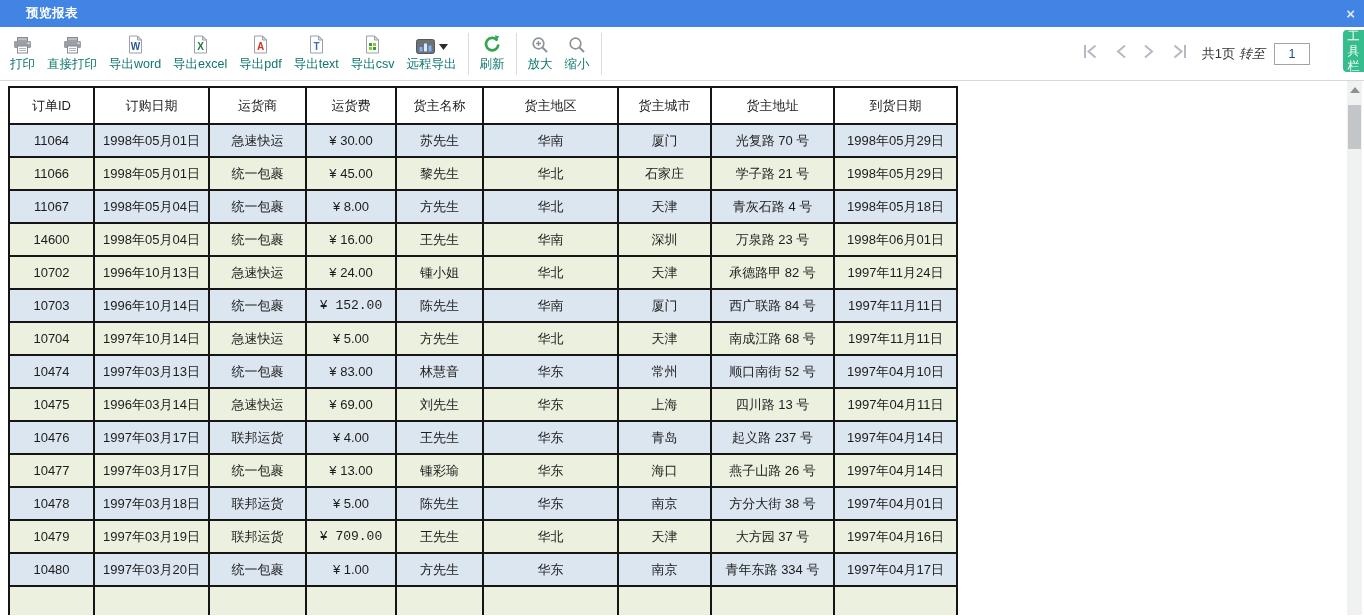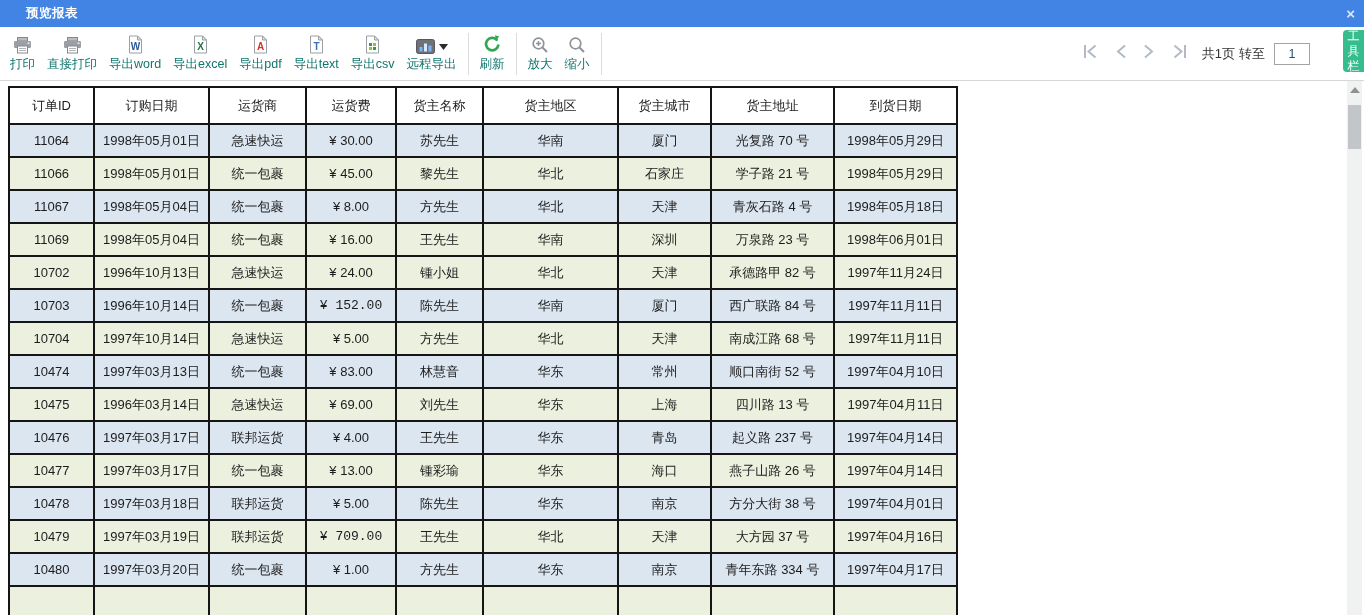--- a/index.html
+++ b/index.html
@@ -217,21 +217,21 @@
                 <path d="M3 2.5l7 6-7 6" fill="none" stroke="#b3bac3" stroke-width="2"></path>
               </svg></span>
           </span>
           <span class="nav-btn">
             <span><svg width="19" height="17" viewBox="0 0 19 17">
                 <path d="M15 2v13M4.5 2.5l7 6-7 6" fill="none" stroke="#b3bac3" stroke-width="2"></path>
               </svg></span>
           </span>
         </span>
       <span class="page-info">共1页</span>
-      <span class="page-info" style="margin-left:0;">转至</span>
+      <span class="page-info" style="margin-left:0;font-style:italic;">转至</span>
       <input class="goto-input" type="text" value="1" style="">
     </div>
 
     <button class="tools-btn">
       <span>工具</span>
       <span>栏</span>
     </button>
   </div>
 
   <div class="content">
@@ -288,21 +288,21 @@
             <td>1998年05月04日</td>
             <td>统一包裹</td>
             <td>¥ 8.00</td>
             <td>方先生</td>
             <td>华北</td>
             <td>天津</td>
             <td>青灰石路 4 号</td>
             <td>1998年05月18日</td>
           </tr>
           <tr class="row-green">
-            <td>11069</td>
+            <td>14600</td>
             <td>1998年05月04日</td>
             <td>统一包裹</td>
             <td>¥ 16.00</td>
             <td>王先生</td>
             <td>华南</td>
             <td>深圳</td>
             <td>万泉路 23 号</td>
             <td>1998年06月01日</td>
           </tr>
           <tr class="row-green">

